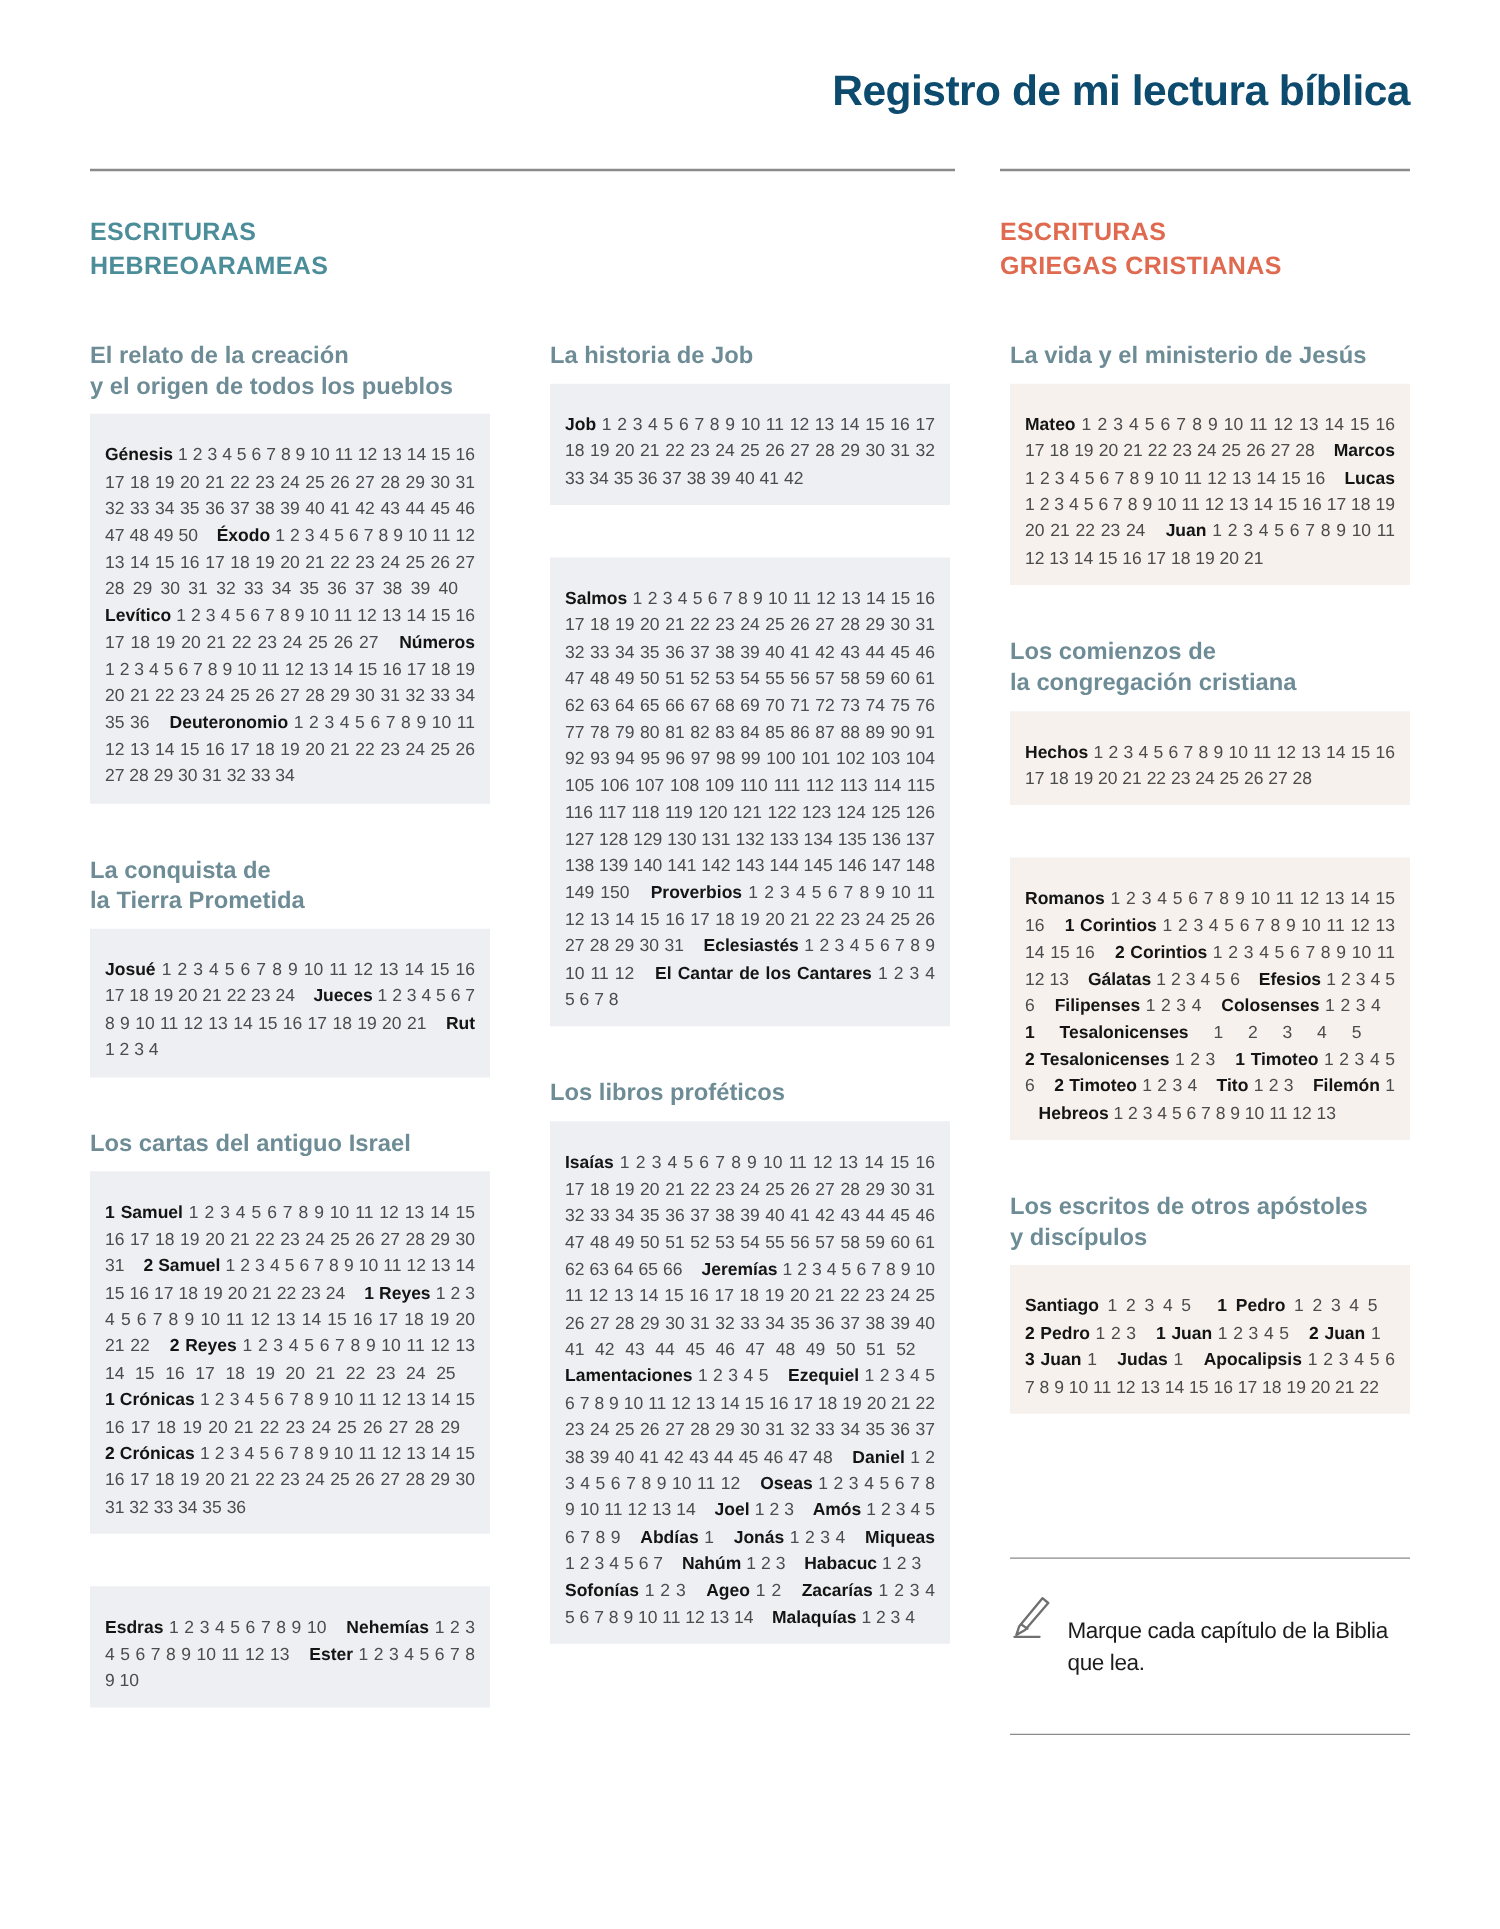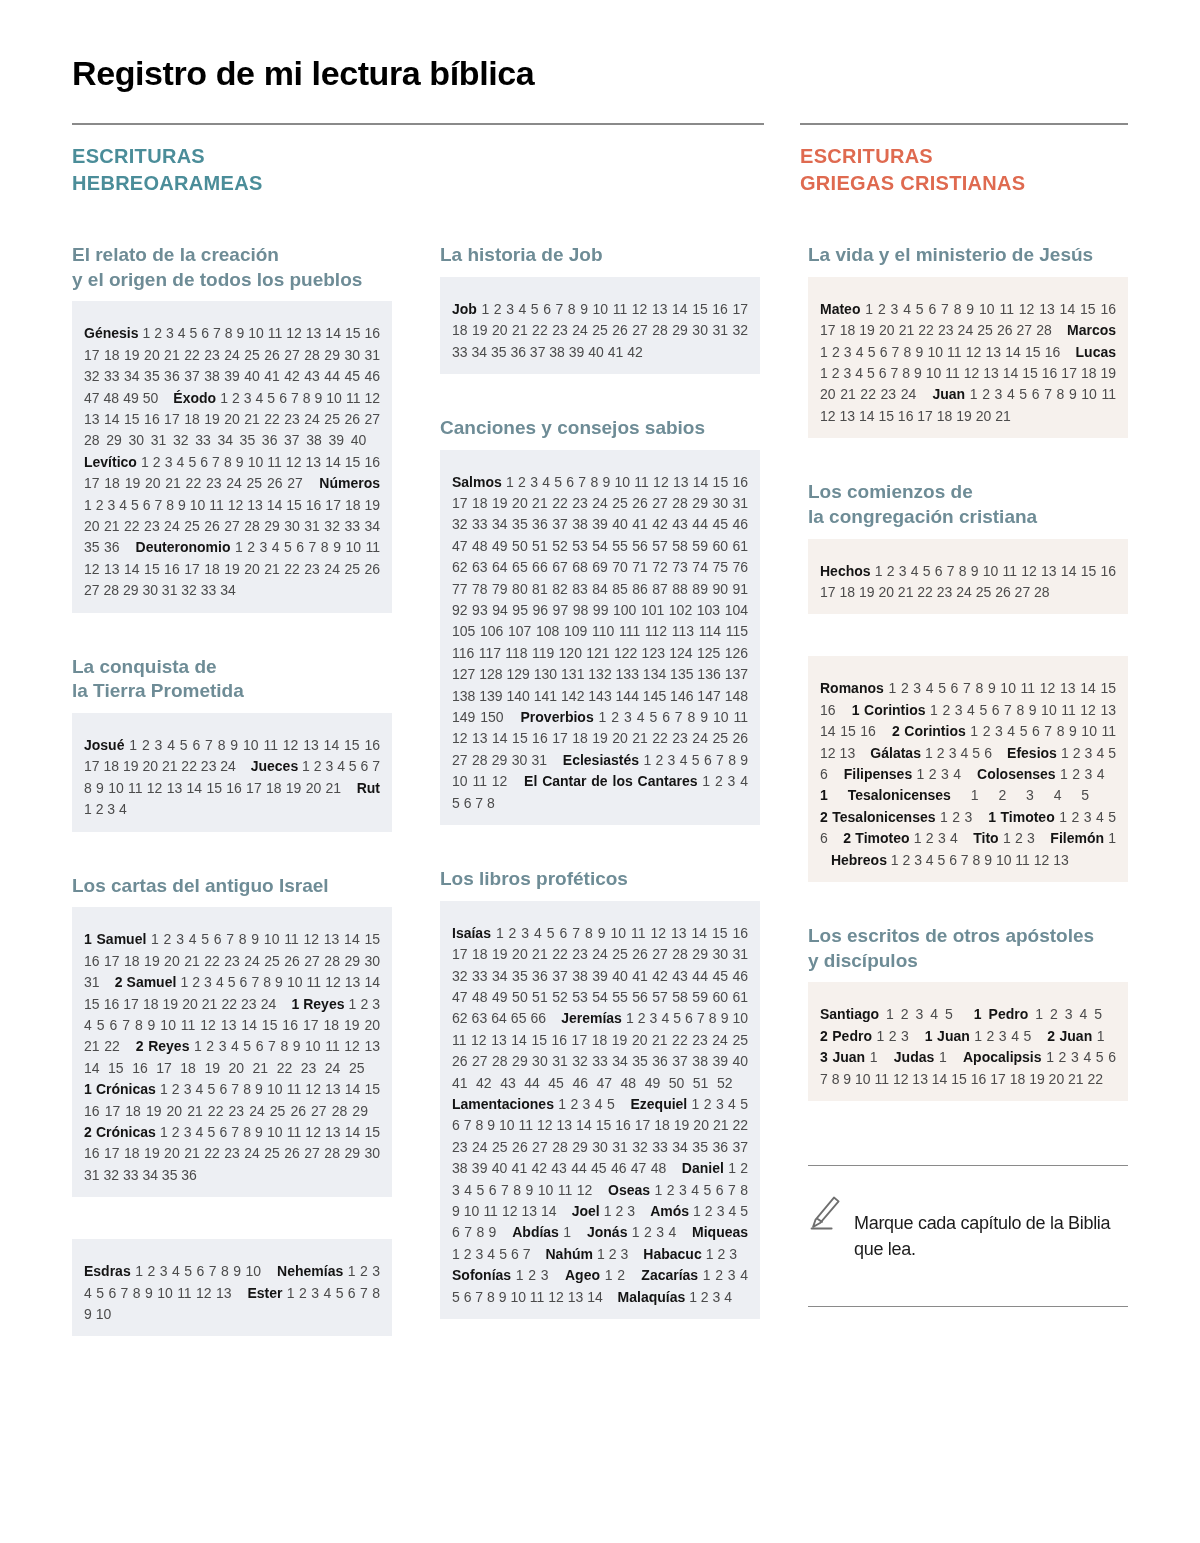--- a/index.html
+++ b/index.html
@@ -15,26 +15,26 @@
   *{box-sizing:border-box;}
   html,body{margin:0;padding:0;background:#ffffff;}
   body{
     width:1200px;min-height:1543px;margin:0 auto;
     padding:54px 72px 60px 72px;
     font-family:"Liberation Sans","DejaVu Sans",sans-serif;
     color:#1c1c1c;
   }
   .page-title{
     margin:0 0 30px 0;
-    font-size:34px;font-weight:700;letter-spacing:-0.4px;color:#000000;
+    font-size:34px;font-weight:700;letter-spacing:-0.4px;color:#0c4a6e;text-align:right;
   }
   .header-row{
     display:grid;grid-template-columns:repeat(3,1fr);column-gap:36px;
   }
-  .header-cell{border-top:2px solid var(--rule);padding-top:18px;}
+  .header-cell{border-top:2px solid var(--rule);padding-top:36px;margin-top:12px;}
   .header-cell.left{grid-column:1 / 3;}
   .header-cell.right{grid-column:3;}
   .group-header{
     margin:0;font-size:20px;font-weight:700;line-height:1.35;
     letter-spacing:0.3px;white-space:pre-line;
   }
   .group-header.hebrew{color:var(--hebrew-accent);}
   .group-header.greek{color:var(--greek-accent);}
   .content{
     display:grid;grid-template-columns:repeat(3,1fr);column-gap:48px;
@@ -52,21 +52,21 @@
     text-align:justify;
     hyphens:auto;-webkit-hyphens:auto;
     color:var(--chapter-number);
   }
   .chapter-block.tone-cool{background:var(--block-cool-bg);}
   .chapter-block.tone-warm{background:var(--block-warm-bg);}
   .book-name{font-weight:700;color:var(--book-name);}
   .chapter-numbers{color:var(--chapter-number);}
   .book-gap{display:inline-block;width:0.5em;}
   .footer-note{
-    margin-top:64px;
+    margin-top:115px;
     border-top:1.5px solid var(--rule);
     border-bottom:1.5px solid var(--rule);
     padding:26px 2px;
     display:flex;align-items:flex-start;gap:10px;
   }
   .pencil-icon{flex:0 0 auto;margin-top:2px;}
   .note-text{
     font-size:18px;line-height:1.45;letter-spacing:-0.3px;color:#1c1c1c;
   }
 </style>
@@ -108,21 +108,20 @@
         </section>
       </div>
   </div>
   <div class="column">
     <div>
         <section class="book-section">
           <h3 class="section-heading">La historia de Job</h3>
           <p class="chapter-block tone-cool"><b class="book-name">Job</b><span class="chapter-numbers"> 1 2 3 4 5 6 7 8 9 10 11 12 13 14 15 16 17 18 19 20 21 22 23 24 25 26 27 28 29 30 31 32 33 34 35 36 37 38 39 40 41 42</span></p>
         </section>
         <section class="book-section">
-          <h3 class="section-heading">Canciones y consejos sabios</h3>
           <p class="chapter-block tone-cool"><b class="book-name">Salmos</b><span class="chapter-numbers"> 1 2 3 4 5 6 7 8 9 10 11 12 13 14 15 16 17 18 19 20 21 22 23 24 25 26 27 28 29 30 31 32 33 34 35 36 37 38 39 40 41 42 43 44 45 46 47 48 49 50 51 52 53 54 55 56 57 58 59 60 61 62 63 64 65 66 67 68 69 70 71 72 73 74 75 76 77 78 79 80 81 82 83 84 85 86 87 88 89 90 91 92 93 94 95 96 97 98 99 100 101 102 103 104 105 106 107 108 109 110 111 112 113 114 115 116 117 118 119 120 121 122 123 124 125 126 127 128 129 130 131 132 133 134 135 136 137 138 139 140 141 142 143 144 145 146 147 148 149 150</span> <span class="book-gap"></span> <b class="book-name">Proverbios</b><span class="chapter-numbers"> 1 2 3 4 5 6 7 8 9 10 11 12 13 14 15 16 17 18 19 20 21 22 23 24 25 26 27 28 29 30 31</span> <span class="book-gap"></span> <b class="book-name">Eclesiastés</b><span class="chapter-numbers"> 1 2 3 4 5 6 7 8 9 10 11 12</span> <span class="book-gap"></span> <b class="book-name">El Cantar de los Cantares</b><span class="chapter-numbers"> 1 2 3 4 5 6 7 8</span></p>
         </section>
         <section class="book-section">
           <h3 class="section-heading">Los libros proféticos</h3>
           <p class="chapter-block tone-cool"><b class="book-name">Isaías</b><span class="chapter-numbers"> 1 2 3 4 5 6 7 8 9 10 11 12 13 14 15 16 17 18 19 20 21 22 23 24 25 26 27 28 29 30 31 32 33 34 35 36 37 38 39 40 41 42 43 44 45 46 47 48 49 50 51 52 53 54 55 56 57 58 59 60 61 62 63 64 65 66</span> <span class="book-gap"></span> <b class="book-name">Jeremías</b><span class="chapter-numbers"> 1 2 3 4 5 6 7 8 9 10 11 12 13 14 15 16 17 18 19 20 21 22 23 24 25 26 27 28 29 30 31 32 33 34 35 36 37 38 39 40 41 42 43 44 45 46 47 48 49 50 51 52</span> <span class="book-gap"></span> <b class="book-name">Lamentaciones</b><span class="chapter-numbers"> 1 2 3 4 5</span> <span class="book-gap"></span> <b class="book-name">Ezequiel</b><span class="chapter-numbers"> 1 2 3 4 5 6 7 8 9 10 11 12 13 14 15 16 17 18 19 20 21 22 23 24 25 26 27 28 29 30 31 32 33 34 35 36 37 38 39 40 41 42 43 44 45 46 47 48</span> <span class="book-gap"></span> <b class="book-name">Daniel</b><span class="chapter-numbers"> 1 2 3 4 5 6 7 8 9 10 11 12</span> <span class="book-gap"></span> <b class="book-name">Oseas</b><span class="chapter-numbers"> 1 2 3 4 5 6 7 8 9 10 11 12 13 14</span> <span class="book-gap"></span> <b class="book-name">Joel</b><span class="chapter-numbers"> 1 2 3</span> <span class="book-gap"></span> <b class="book-name">Amós</b><span class="chapter-numbers"> 1 2 3 4 5 6 7 8 9</span> <span class="book-gap"></span> <b class="book-name">Abdías</b><span class="chapter-numbers"> 1</span> <span class="book-gap"></span> <b class="book-name">Jonás</b><span class="chapter-numbers"> 1 2 3 4</span> <span class="book-gap"></span> <b class="book-name">Miqueas</b><span class="chapter-numbers"> 1 2 3 4 5 6 7</span> <span class="book-gap"></span> <b class="book-name">Nahúm</b><span class="chapter-numbers"> 1 2 3</span> <span class="book-gap"></span> <b class="book-name">Habacuc</b><span class="chapter-numbers"> 1 2 3</span> <span class="book-gap"></span> <b class="book-name">Sofonías</b><span class="chapter-numbers"> 1 2 3</span> <span class="book-gap"></span> <b class="book-name">Ageo</b><span class="chapter-numbers"> 1 2</span> <span class="book-gap"></span> <b class="book-name">Zacarías</b><span class="chapter-numbers"> 1 2 3 4 5 6 7 8 9 10 11 12 13 14</span> <span class="book-gap"></span> <b class="book-name">Malaquías</b><span class="chapter-numbers"> 1 2 3 4</span></p>
         </section>
       </div>
   </div>
   <div class="column">
     <div>

